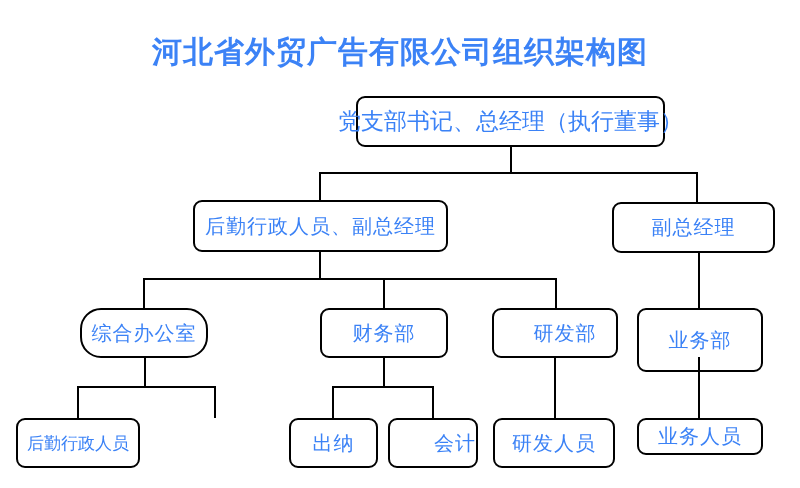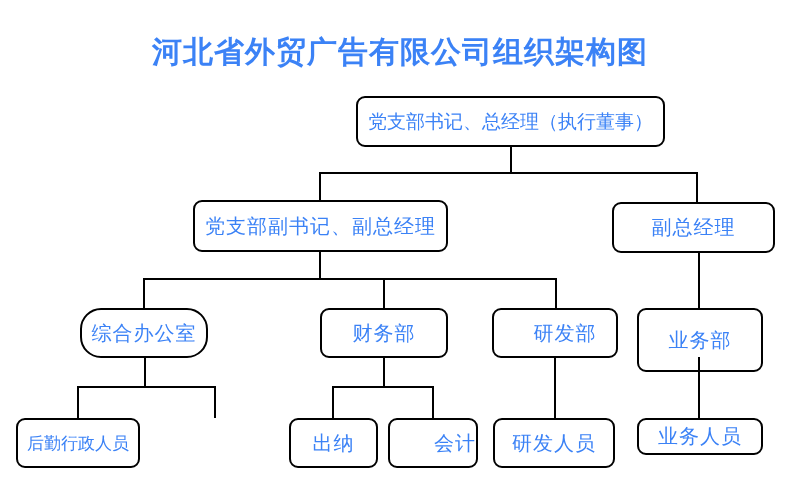--- a/index.html
+++ b/index.html
@@ -29,42 +29,42 @@
     border: 2px solid #000000;
     border-radius: 9px;
     background: #ffffff;
     display: flex;
     align-items: center;
     justify-content: center;
     font-size: 20px;
     letter-spacing: 1px;
     white-space: nowrap;
   }
-  .box.root-size { font-size: 19px; letter-spacing: 0; }
+  .box.root-size { font-size: 23px; letter-spacing: 0; }
   .box.small-text { font-size: 17px; letter-spacing: 0; }
   .line {
     position: absolute;
     background: #000000;
   }
 </style>
 </head>
 <body>
 
 <div class="canvas">
 
   <div class="title">河北省外贸广告有限公司组织架构图</div>
 
   <div class="box root-size" style="left:356px; top:96px; width:309px; height:51px;">党支部书记、总经理（执行董事）</div>
 
   <div class="line" style="left:510px; top:147px; width:2px; height:27px;"></div>
   <div class="line" style="left:319px; top:172px; width:379px; height:2px;"></div>
   <div class="line" style="left:319px; top:172px; width:2px; height:28px;"></div>
   <div class="line" style="left:696px; top:172px; width:2px; height:31px;"></div>
 
-  <div class="box" style="left:193px; top:200px; width:255px; height:52px;">党支部副书记、副总经理</div>
+  <div class="box" style="left:193px; top:200px; width:255px; height:52px;">后勤行政人员、副总经理</div>
   <div class="box" style="left:612px; top:202px; width:163px; height:51px;">副总经理</div>
 
   <div class="line" style="left:319px; top:252px; width:2px; height:28px;"></div>
   <div class="line" style="left:143px; top:278px; width:414px; height:2px;"></div>
   <div class="line" style="left:143px; top:278px; width:2px; height:30px;"></div>
   <div class="line" style="left:383px; top:278px; width:2px; height:30px;"></div>
   <div class="line" style="left:555px; top:278px; width:2px; height:30px;"></div>
 
   <div class="line" style="left:698px; top:253px; width:2px; height:55px;"></div>
 

